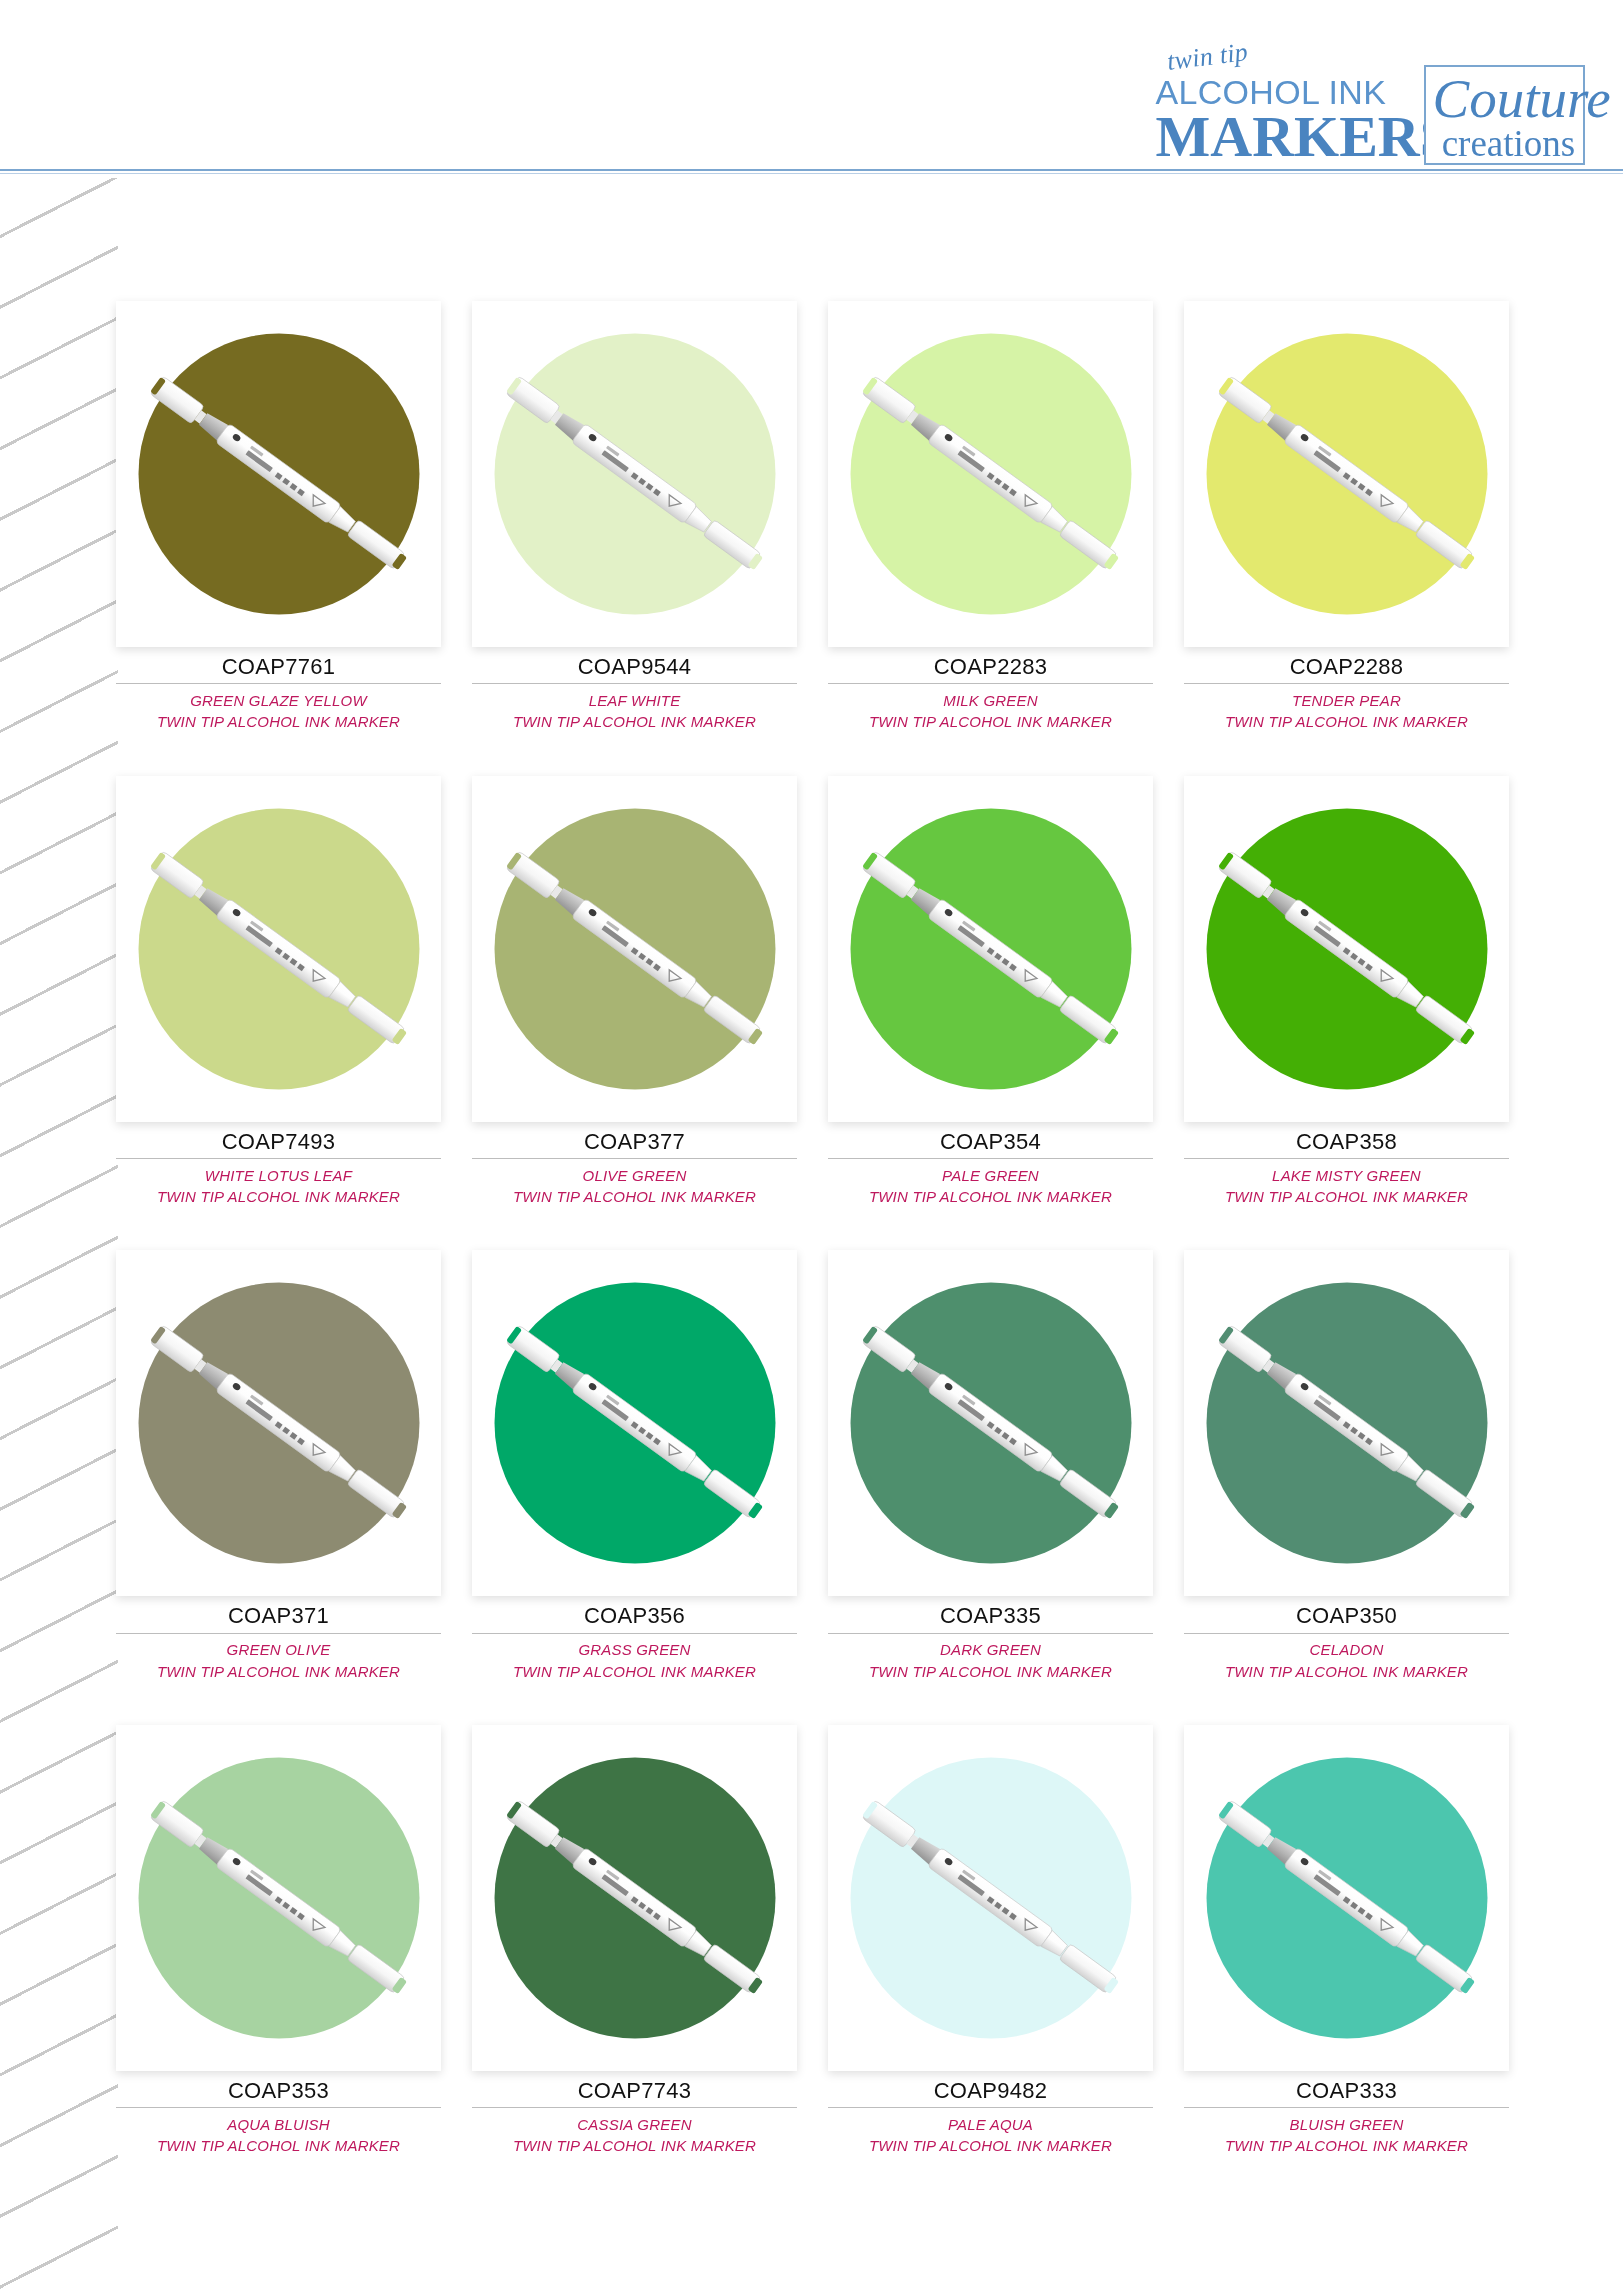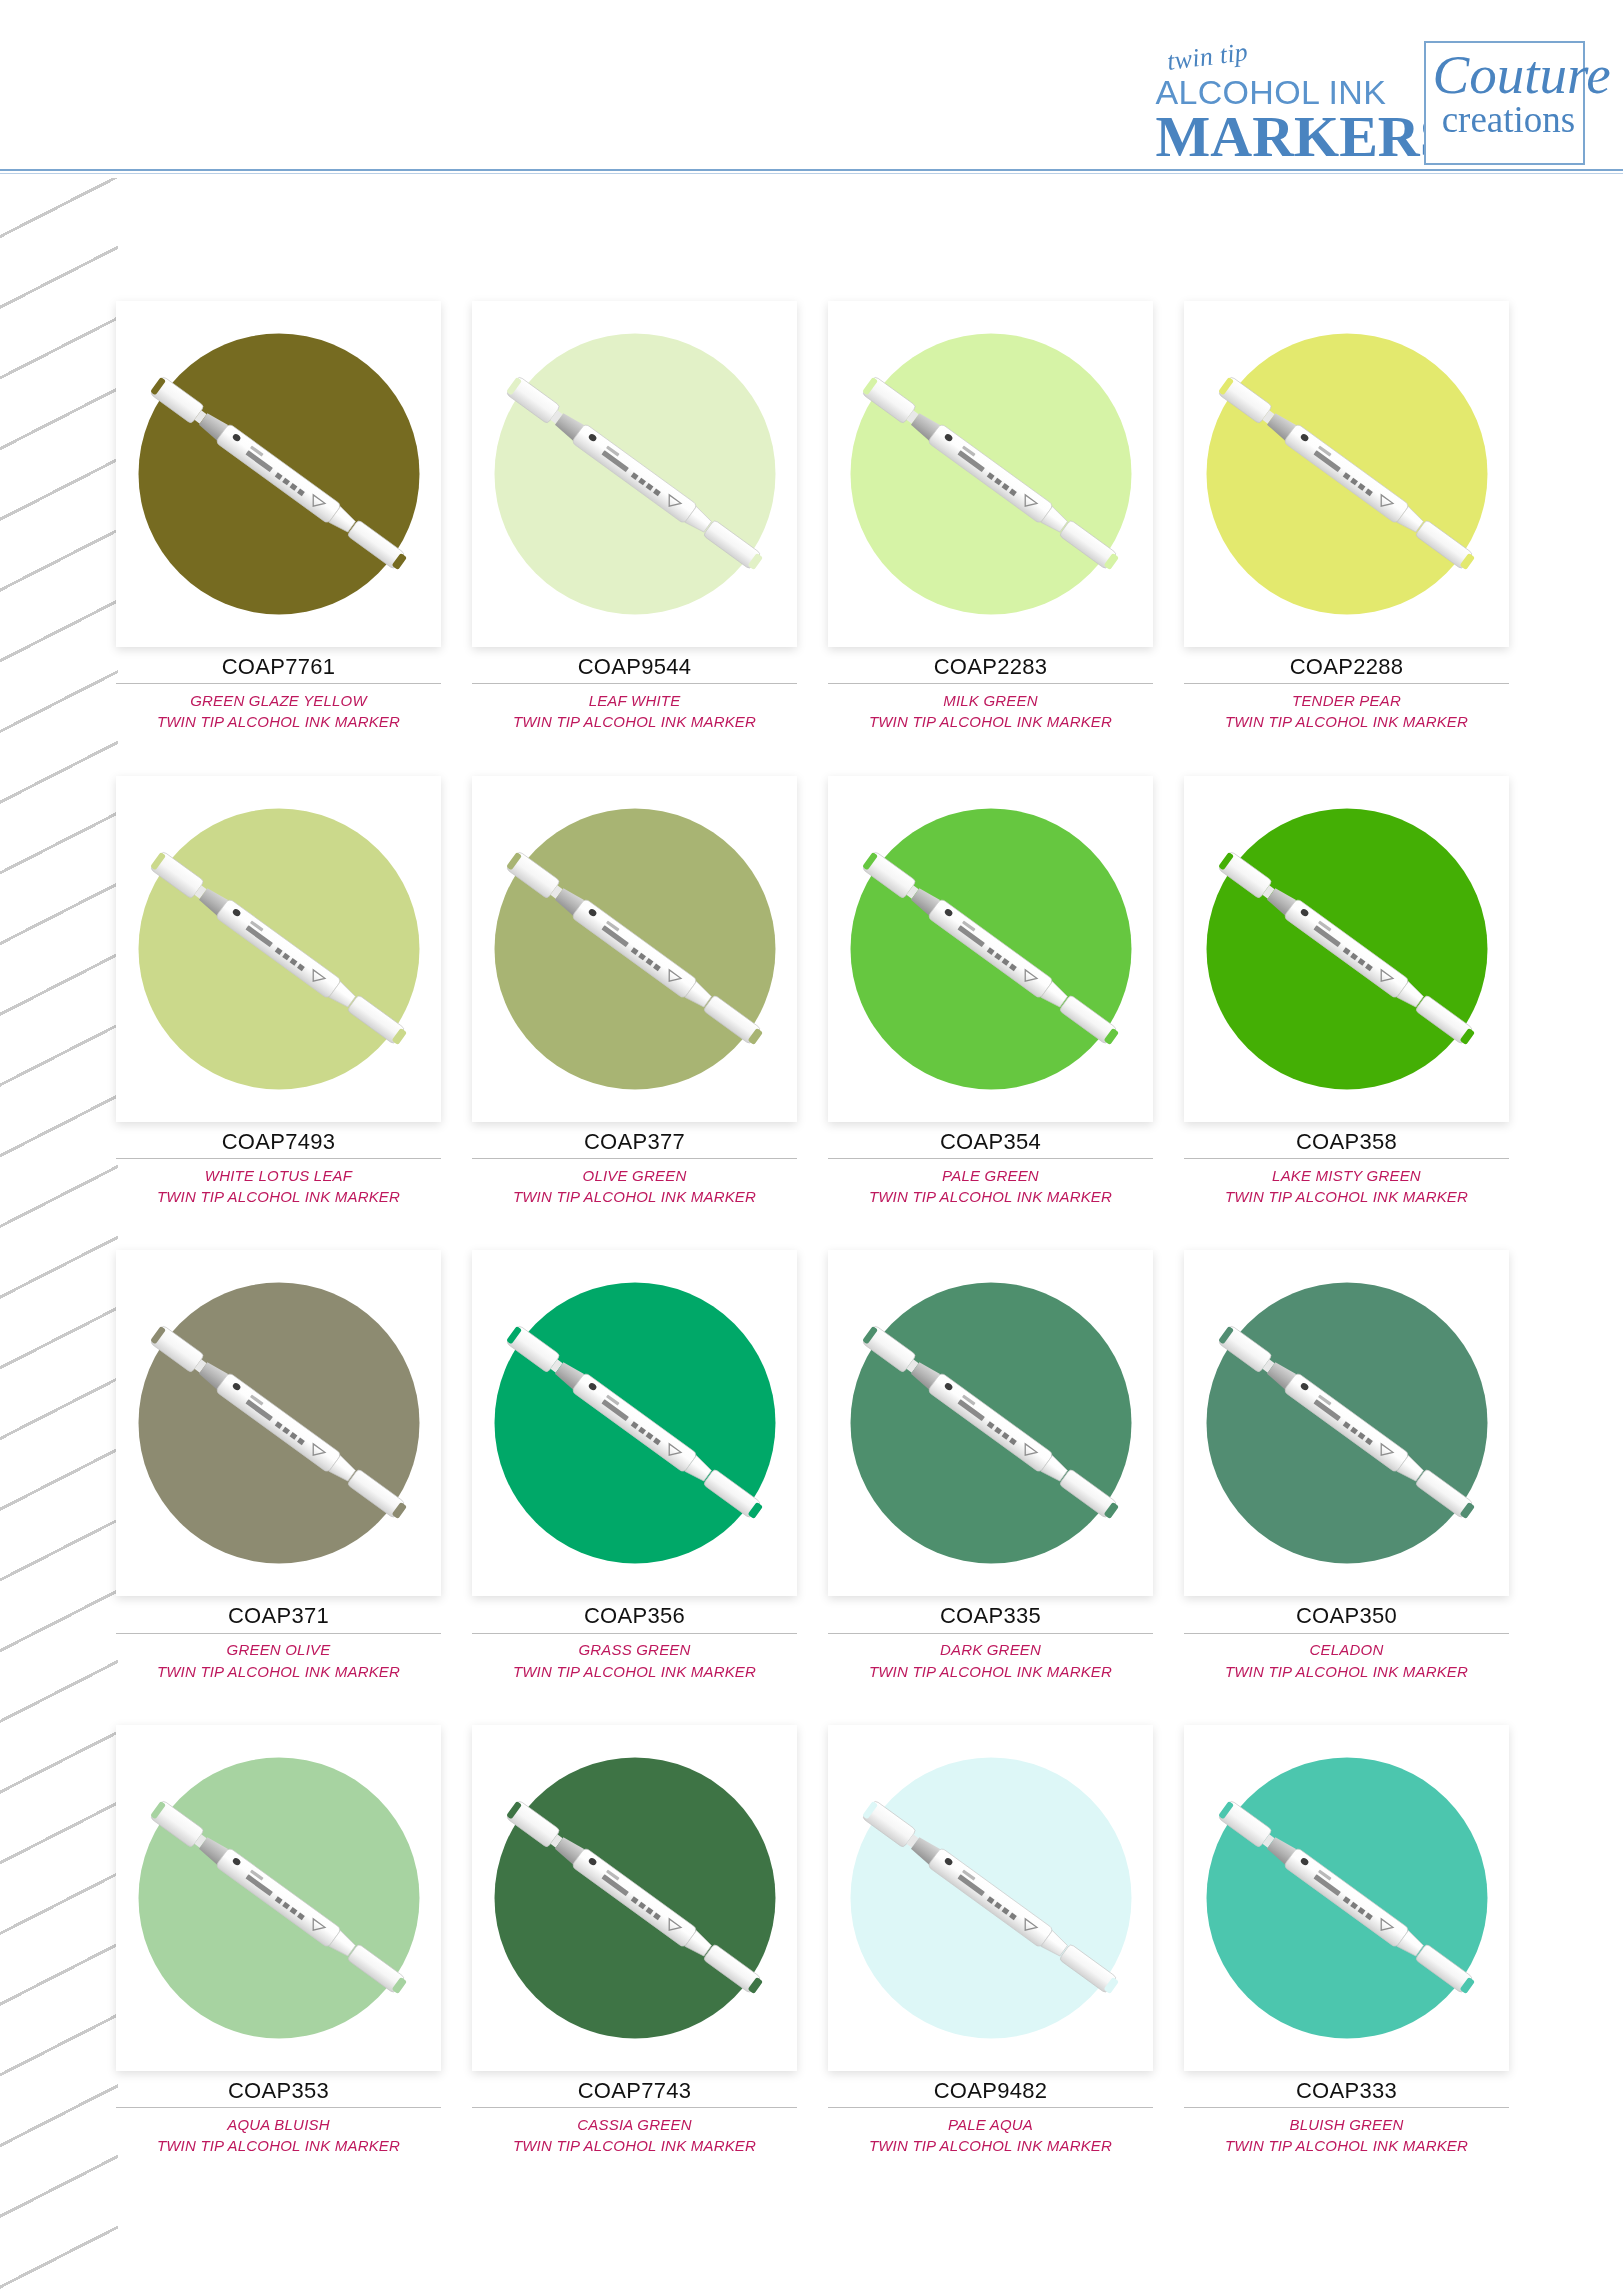--- a/index.html
+++ b/index.html
@@ -90,20 +90,21 @@
     white-space: nowrap;
     color: #4a84c0;
   }
 
   
   .couture-box {
     width: 157px;
     border: 2px solid #7ba6d0;
     position: relative;
     background: #ffffff;
+    margin-top: 24px;
   }
   .couture-box .couture {
     position: absolute;
     left: 6.5px; top: 3.9px;
     font-family: "Liberation Serif", serif;
     font-style: italic;
     font-size: 55px;
     line-height: 1;
     color: #4a84c0;
     white-space: nowrap;

